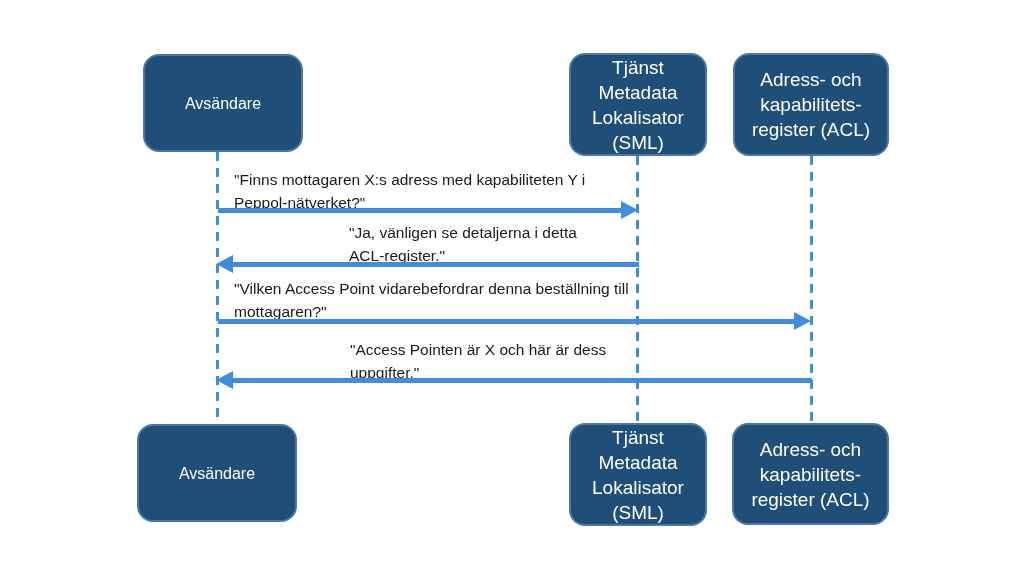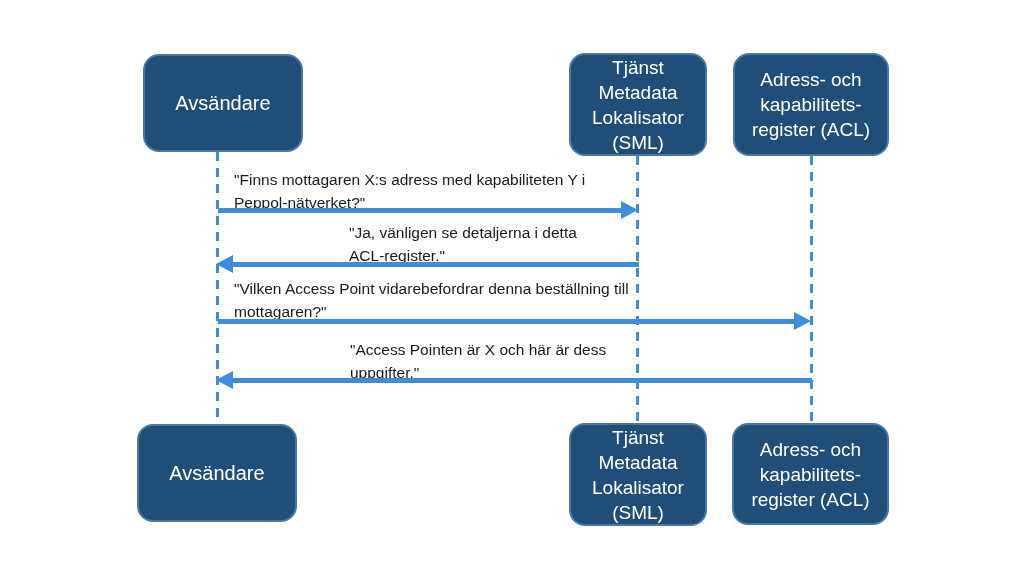--- a/index.html
+++ b/index.html
@@ -22,21 +22,21 @@
     border-radius: 16px;
     color: #ffffff;
     display: flex;
     align-items: center;
     justify-content: center;
     text-align: center;
     white-space: pre-line;
     font-size: 19px;
     line-height: 25px;
   }
-  .actor-box.single { font-size: 20px; }
+  .actor-box.single { font-size: 16px; }
 
   .box-top-left     { left: 143px; top: 54px;  width: 160px; height: 98px; }
   .box-top-mid      { left: 569px; top: 53px;  width: 138px; height: 103px; }
   .box-top-right    { left: 733px; top: 53px;  width: 156px; height: 103px; }
   .box-bottom-left  { left: 137px; top: 424px; width: 160px; height: 98px; }
   .box-bottom-mid   { left: 569px; top: 423px; width: 138px; height: 103px; }
   .box-bottom-right { left: 732px; top: 423px; width: 157px; height: 102px; }
 
   
   .lifeline {

